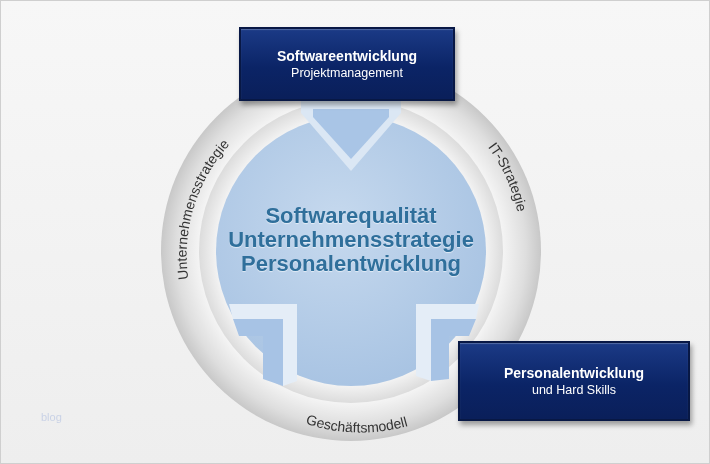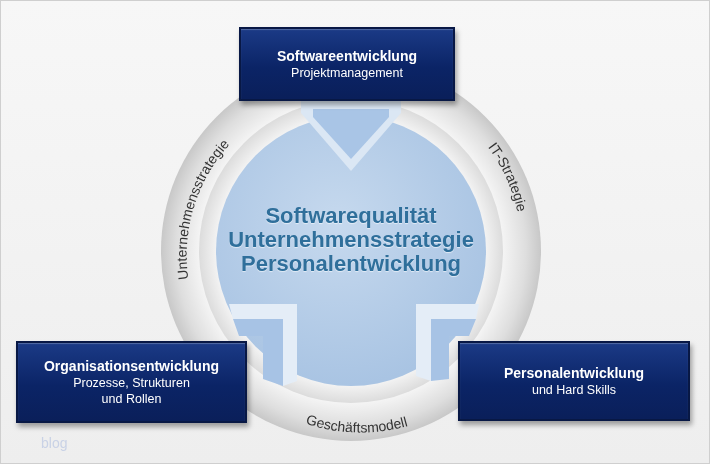--- a/index.html
+++ b/index.html
@@ -12,21 +12,21 @@
     border:2px solid #081845; border-radius:0;
     box-shadow: 2px 4px 5px rgba(0,0,0,0.35), inset 0 1px 1px rgba(255,255,255,0.25);
     display:flex; flex-direction:column; justify-content:center; align-items:center;
   }
   .box .title { font-weight:bold; font-size:14px; line-height:17px; }
   .box .sub { font-size:12.5px; line-height:16px;text-align:right; }
   #box-top { left:238px; top:26px; width:216px; height:74px; }
   #box-left { left:15px; top:340px; width:231px; height:82px; }
   #box-right { left:457px; top:340px; width:232px; height:80px; }
   .center-text { position:absolute; left:220px; top:203px; width:260px; text-align:center; color:#2f6f9b; font-weight:bold; font-size:22px; line-height:24px; text-shadow:0 1px 1px rgba(255,255,255,0.6); }
-  .blog { position:absolute; left:40px; top:410px; font-size:14px; color:#c9d2e6;margin-top:24px; }
+  .blog { position:absolute; left:40px; top:410px; font-size:11px; color:#c9d2e6; }
 </style>
 </head>
 <body>
 
 <div id="stage">
   <svg id="diagram" width="710" height="464" viewBox="0 0 710 464">
     <defs>
       <radialGradient id="ringGrad" cx="50%" cy="50%" r="50%">
         <stop offset="80%" stop-color="#f4f4f4"></stop>
         <stop offset="92%" stop-color="#dedede"></stop>
@@ -80,25 +80,20 @@
     <div>Softwarequalität</div>
     <div>Unternehmensstrategie</div>
     <div>Personalentwicklung</div>
   </div>
 
   <div class="box" id="box-top">
     <div class="title">Softwareentwicklung</div>
     <div class="sub">Projektmanagement</div>
   </div>
 
-  <div class="box" id="box-left">
-    <div class="title">Organisationsentwicklung</div>
-    <div class="sub">Prozesse, Strukturen</div>
-    <div class="sub">und Rollen</div>
-  </div>
 
   <div class="box" id="box-right">
     <div class="title">Personalentwicklung</div>
     <div class="sub">und Hard Skills</div>
   </div>
 
   <div class="blog">blog</div>
 </div>
 
 </body></html>

